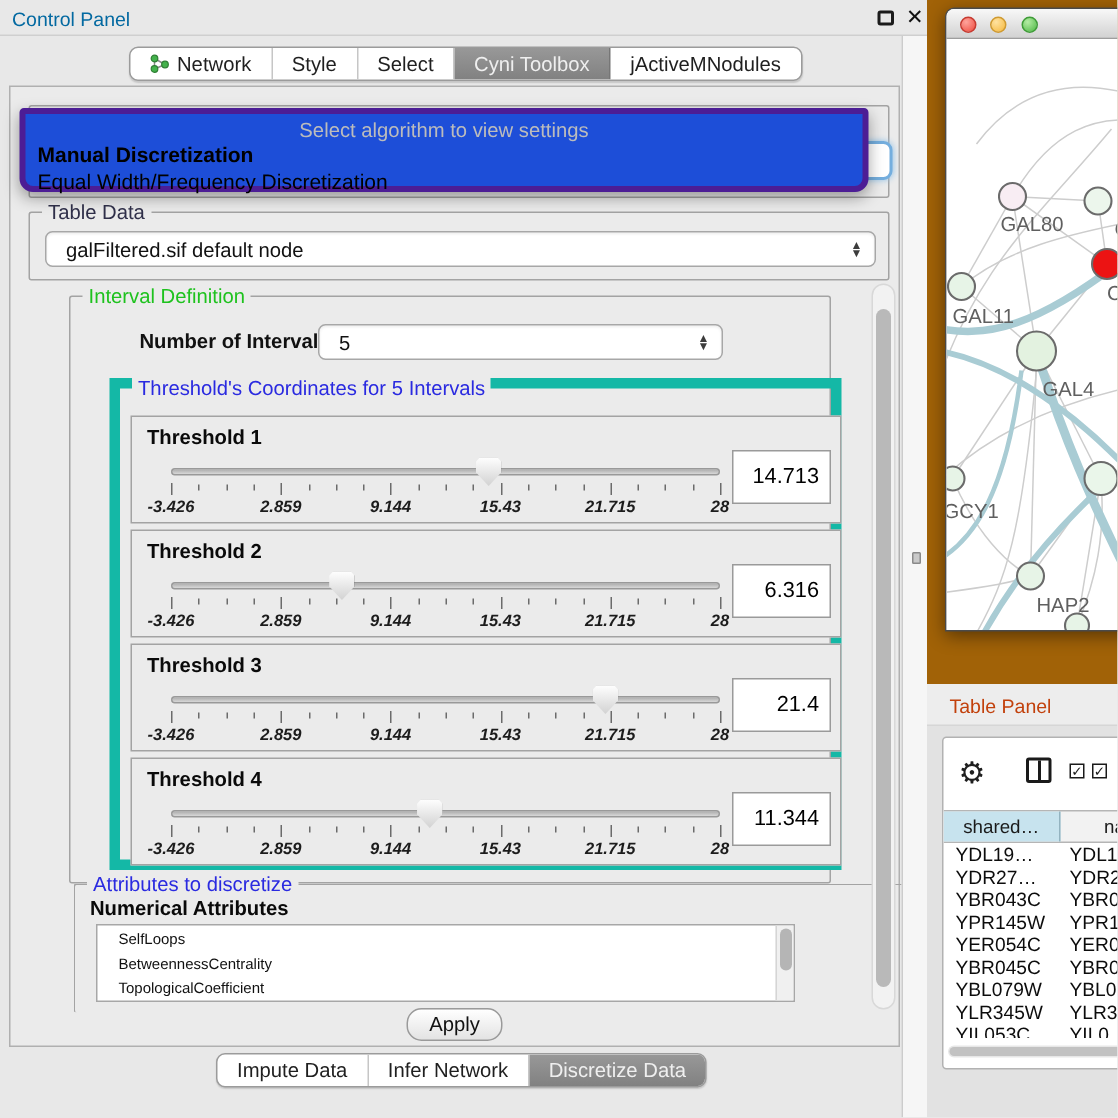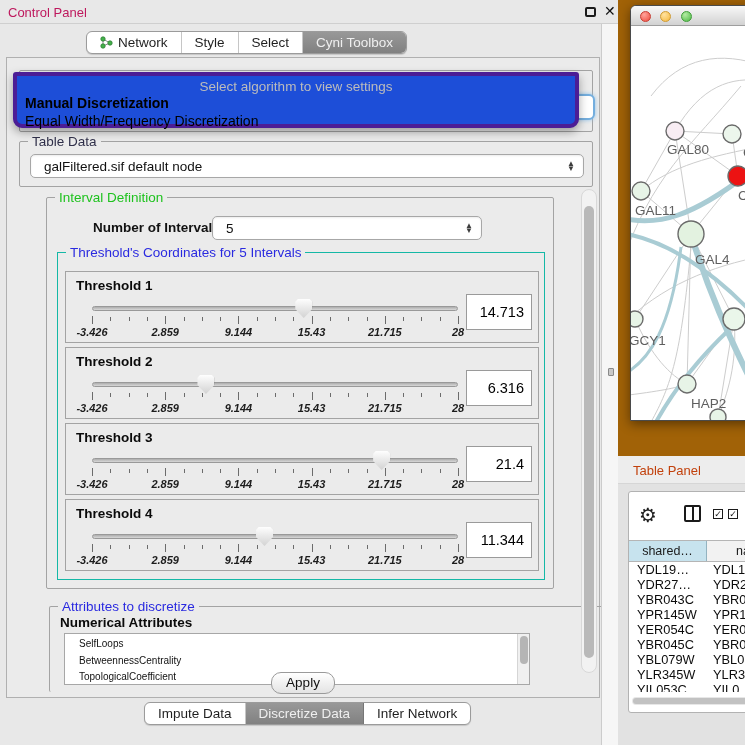--- a/index.html
+++ b/index.html
@@ -3,21 +3,21 @@
 <meta charset="utf-8">
 <style>
   * { margin:0; padding:0; box-sizing:border-box; }
   html,body { width:745px; height:745px; }
   body { font-family:"Liberation Sans","DejaVu Sans",sans-serif; font-size:13px; color:#222; background:#e8e8e8; }
   .screen { position:relative; width:745px; height:745px; overflow:hidden; background:#e8e8e8; }
 
   
   .control-panel { position:absolute; left:0; top:0; width:601px; height:745px; background:#e8e8e8; }
   .cp-titlebar { position:absolute; left:0; top:0; width:618px; height:24px; border-bottom:1px solid #cfcfcf; }
-  .cp-title { position:absolute; left:8px; top:5px; font-size:13px; color:#be185d; }
+  .cp-title { position:absolute; left:8px; top:5px; font-size:13px; color:#0369a1; }
   .float-icon { position:absolute; left:585px; top:7px; width:11px; height:10px; border:2px solid #1b1b1b; border-radius:2px; }
   .close-icon { position:absolute; left:604px; top:3px; font-size:14px; font-weight:bold; color:#111; }
 
   
   .seg { position:absolute; display:flex; border:1px solid #9b9b9b; border-radius:6px; background:#fff; overflow:hidden; box-shadow:0 1px 1px rgba(0,0,0,0.15); }
   .seg .tab { display:flex; align-items:center; gap:5px; padding:3px 13px; font-size:13.5px; color:#1f1f1f; border-right:1px solid #c6c6c6; white-space:nowrap; }
   .seg .tab:last-child { border-right:none; }
   .seg .tab.selected { background:linear-gradient(#989898,#818181); color:#efefef; border-color:#767676; }
   .top-tabs { left:86px; top:31px; }
   .bottom-tabs { left:144px; top:702px; }
@@ -46,40 +46,40 @@
   .popup-option.bold { font-weight:bold; }
 
   
   .td-group { left:12px; top:83px; width:574px; height:46px; }
   .table-data-combo { left:10px; top:12px; width:554px; height:24px; }
 
   
   .interval-group { left:39px; top:139px; width:508px; height:392px; }
   .noi-label { position:absolute; left:46px; top:22px; font-weight:bold; font-size:13.5px; color:#111; }
   .noi-combo { left:165px; top:18px; width:270px; height:24px; }
-  .thr-group { position:absolute; left:10px; top:54px; width:488px; height:328px; border:1px solid #14b8a6; }
+  .thr-group { position:absolute; left:26px; top:54px; width:488px; height:328px; border:7px solid #14b8a6; }
   .thr-group > .group-label { background:#ebebeb; }
 
   .thr-panel { position:absolute; left:7px; width:474px; height:72px; border:1px solid #a3a3a3; background:#ebebeb; }
   .thr-label { position:absolute; left:10px; top:6px; font-weight:bold; font-size:13.5px; color:#0a0a0a; }
   .slider { position:absolute; left:26px; top:26px; width:366px; height:44px;font-style:italic; }
   .track { position:absolute; left:0; right:0; top:8px; height:5px; border-radius:3px; background:linear-gradient(#adadad,#d8d8d8); border:1px solid #999; }
   .thumb { position:absolute; top:1px; width:17px; height:19px; margin-left:-8px;
            background:linear-gradient(#fefefe,#d2d2d2);
            clip-path:polygon(15% 0,85% 0,100% 15%,100% 52%,50% 100%,0 52%,0 15%);
            filter:drop-shadow(0 0 1px #777); }
   .ticks { position:absolute; left:0; right:0; top:17px; height:10px; }
   .tick { position:absolute; top:2px; width:1px; height:4px; background:#6b6b6b; }
   .tick.major { height:8px; top:1px; }
   .tick-labels { position:absolute; left:0; right:0; top:28px; height:13px; }
   .tick-labels span { position:absolute; transform:translateX(-50%); font-size:11px; font-weight:bold; color:#1c1c1c; white-space:nowrap; }
   .value-box { position:absolute; left:400px; top:22px; width:66px; height:36px; background:#fff; border:1px solid #9a9a9a; font-size:14.5px; color:#000; text-align:right; padding:9px 7px 0 0; }
 
   
-  .attr-group { left:42px; top:531px; width:600px; height:86px; border-bottom:none;margin-top:17px; }
+  .attr-group { left:42px; top:531px; width:600px; height:86px; border-bottom:none; }
   .attr-list-title { position:absolute; left:10px; top:8px; font-weight:bold; font-size:13.5px; color:#0a0a0a; }
   .attr-list { position:absolute; left:14px; top:26px; width:466px; height:52px; background:#fff; border:1px solid #a7a7a7; overflow:hidden; }
   .attr-items { padding:2px 0 0 14px; }
   .attr-items div { font-size:10px; color:#111; line-height:16.5px; white-space:nowrap; }
   .list-scrollbar { position:absolute; right:0; top:0; width:12px; height:100%; background:#f0f0f0; border-left:1px solid #d5d5d5; }
   .list-scrollbar .sb-thumb { position:absolute; left:1.5px; top:2px; width:8px; height:28px; background:#b5b5b5; border-radius:4px; }
 
   .apply-btn { position:absolute; left:264px; top:614px; width:64px; height:22px; border:1px solid #9a9a9a; border-radius:10px; background:linear-gradient(#ffffff,#e3e3e3); font-size:13.5px; color:#111; text-align:center; line-height:20px; }
 
   .main-scrollbar { position:absolute; left:574px; top:131px; width:16px; height:484px; background:#f2f2f2; border:1px solid #d8d8d8; border-radius:8px; }
@@ -145,20 +145,23 @@
         <span>Network</span>
       </div>
       <div class="tab">
           <span>Style</span>
         </div>
       <div class="tab">
           <span>Select</span>
         </div>
       <div class="tab selected">
           <span>Cyni Toolbox</span>
+        </div>
+      <div class="tab">
+          <span>jActiveMNodules</span>
         </div>
     </div>
 
     <div class="content-panel">
 
       <div class="group algo-group">
         <span class="group-label gl-gray">Discretization Algorithm</span>
       </div>
       <div class="focus-combo"></div>
 
@@ -374,25 +377,25 @@
 
       <div class="main-scrollbar">
         <div class="sb-thumb"></div>
       </div>
     </div>
 
     <div class="seg bottom-tabs">
       <div class="tab">
           <span>Impute Data</span>
         </div>
+      <div class="tab">
+          <span>Infer Network</span>
+        </div>
       <div class="tab selected">
           <span>Discretize Data</span>
-        </div>
-      <div class="tab">
-          <span>Infer Network</span>
         </div>
     </div>
   </section>
 
   <div class="divider">
     <div class="grip"></div>
   </div>
 
   <section class="desktop">
     <div class="network-window">

